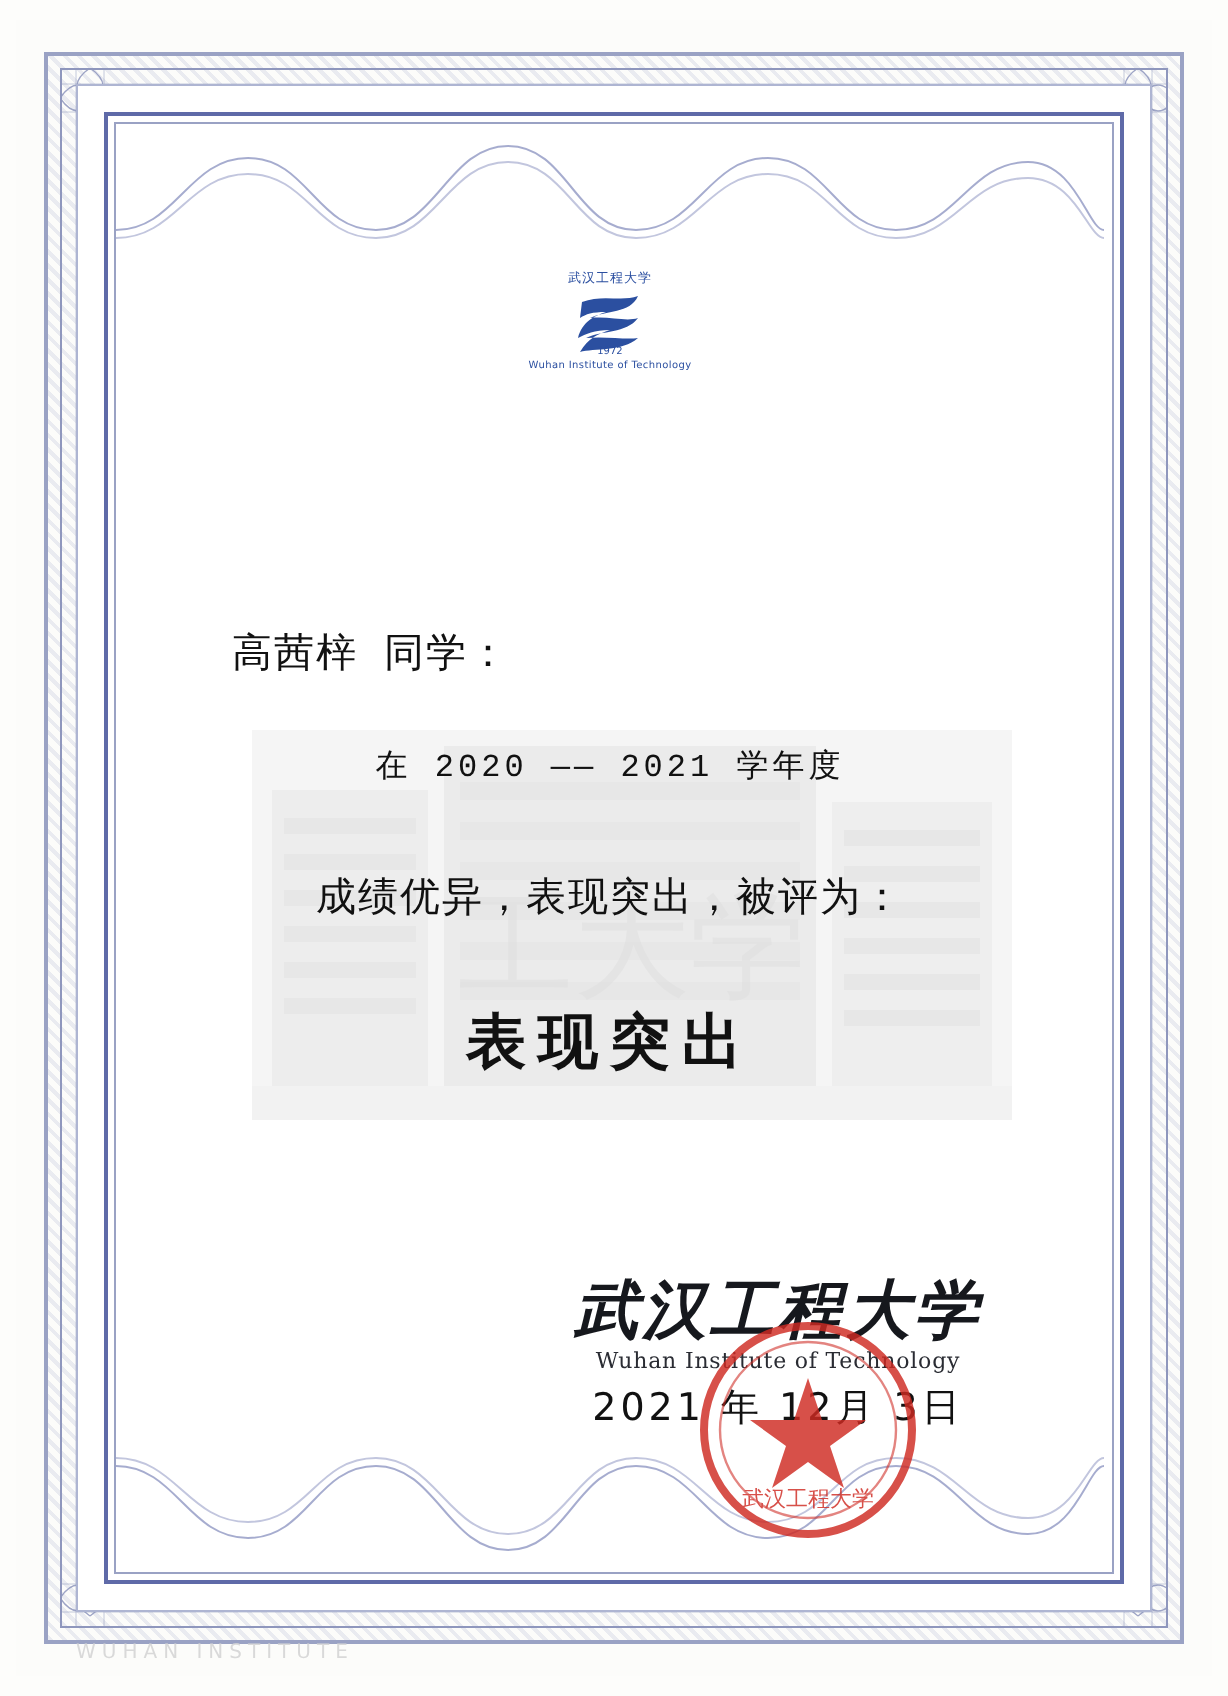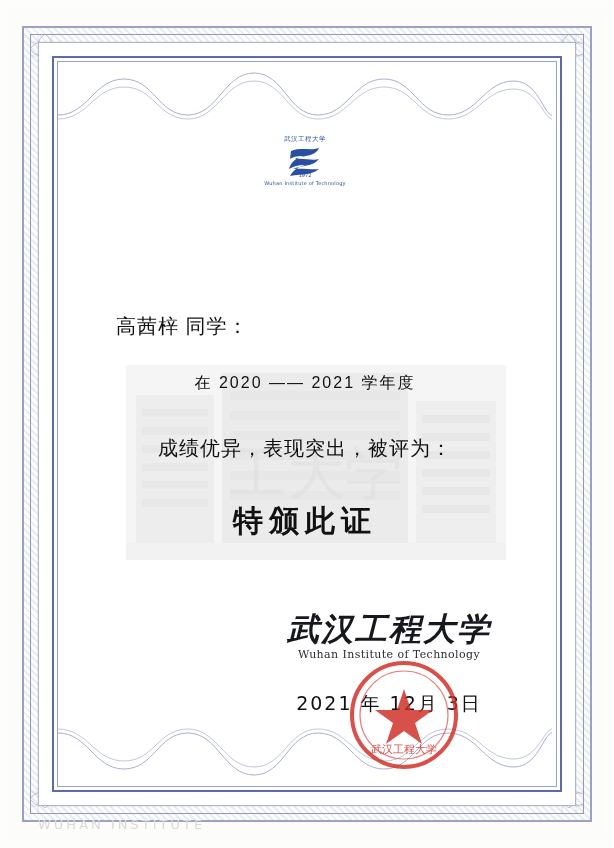--- a/index.html
+++ b/index.html
@@ -103,21 +103,21 @@
     text-align: center;
     font-family: "DejaVu Serif", serif;
     font-size: 54px;
     font-weight: 700;
     color: #d8261a;
     letter-spacing: 10px;
     text-shadow: 1px 1px 0 rgba(150,20,10,.35);
     font-style: italic;
   }
 
-  .line { position: absolute; color: #111; font-family: Liberation Sans, sans-serif; }
+  .line { position: absolute; color: #111; font-family: Liberation Mono, monospace; }
 
   .salutation {
     left: 58px; top: 250px;
     font-size: 20px; letter-spacing: 1px;
   }
   .year-line {
     left: 0; right: 0; top: 310px;
     text-align: center;
     font-size: 16px; letter-spacing: 2px;
   }
@@ -157,36 +157,36 @@
     font-family: "DejaVu Serif", serif;
     font-size: 11px;
     color: #2a2c33;
     letter-spacing: .4px;
     margin-top: 3px;
   }
   .sign-date {
     font-size: 19px;
     color: #111;
     letter-spacing: 2px;
-    margin-top: 30px;
+    margin-top: 4px;
   }
 
   
   .seal {
     position: absolute;
     right: 92px; bottom: 34px;
     width: 112px; height: 112px;
     opacity: .82;
   }
 
   
   .paper-faint {
     position: absolute;
     left: 30px; bottom: 6px;
-    font-size: 13px;
+    font-size: 10px;
     color: #d9d9d9;
     letter-spacing: 3px;
   }
 </style>
 </head>
 <body>
 
 <div id="page">
   <div class="paper">
 
@@ -276,21 +276,21 @@
           <path d="M6 6 C 16 2 26 6 34 3 C 30 12 18 10 10 14 C 20 13 28 16 34 14 C 28 22 16 20 8 24 C 18 23 28 25 34 24 C 26 31 12 29 5 31 C 9 24 14 22 20 20 C 12 20 8 22 4 24 C 6 16 12 13 18 11 C 11 11 8 12 5 14 Z" fill="#2b4fa0"></path>
           <text x="20" y="32" text-anchor="middle" font-family="DejaVu Sans, sans-serif" font-size="5" fill="#2b4fa0">1972</text>
         </svg>
         <div class="logo-bottom-text">Wuhan Institute of Technology</div>
       </div>
 
 
       <div class="line salutation">高茜梓 同学：</div>
       <div class="line year-line">在  2020  ——  2021 学年度</div>
       <div class="line praise-line">成绩优异，表现突出，被评为：</div>
-      <div class="line award-line">特颁此证</div>
+      <div class="line award-line">表现突出</div>
 
       <div class="sign-block">
         <div class="sign-cn">武汉工程大学</div>
         <div class="sign-en">Wuhan Institute of Technology</div>
         <div class="sign-date">2021 年 12月 3日</div>
       </div>
 
       <svg class="seal" viewBox="0 0 112 112">
         <circle cx="56" cy="56" r="52" fill="none" stroke="#cf2a22" stroke-width="4"></circle>
         <circle cx="56" cy="56" r="44" fill="none" stroke="#cf2a22" stroke-width="1.2" opacity=".7"></circle>

